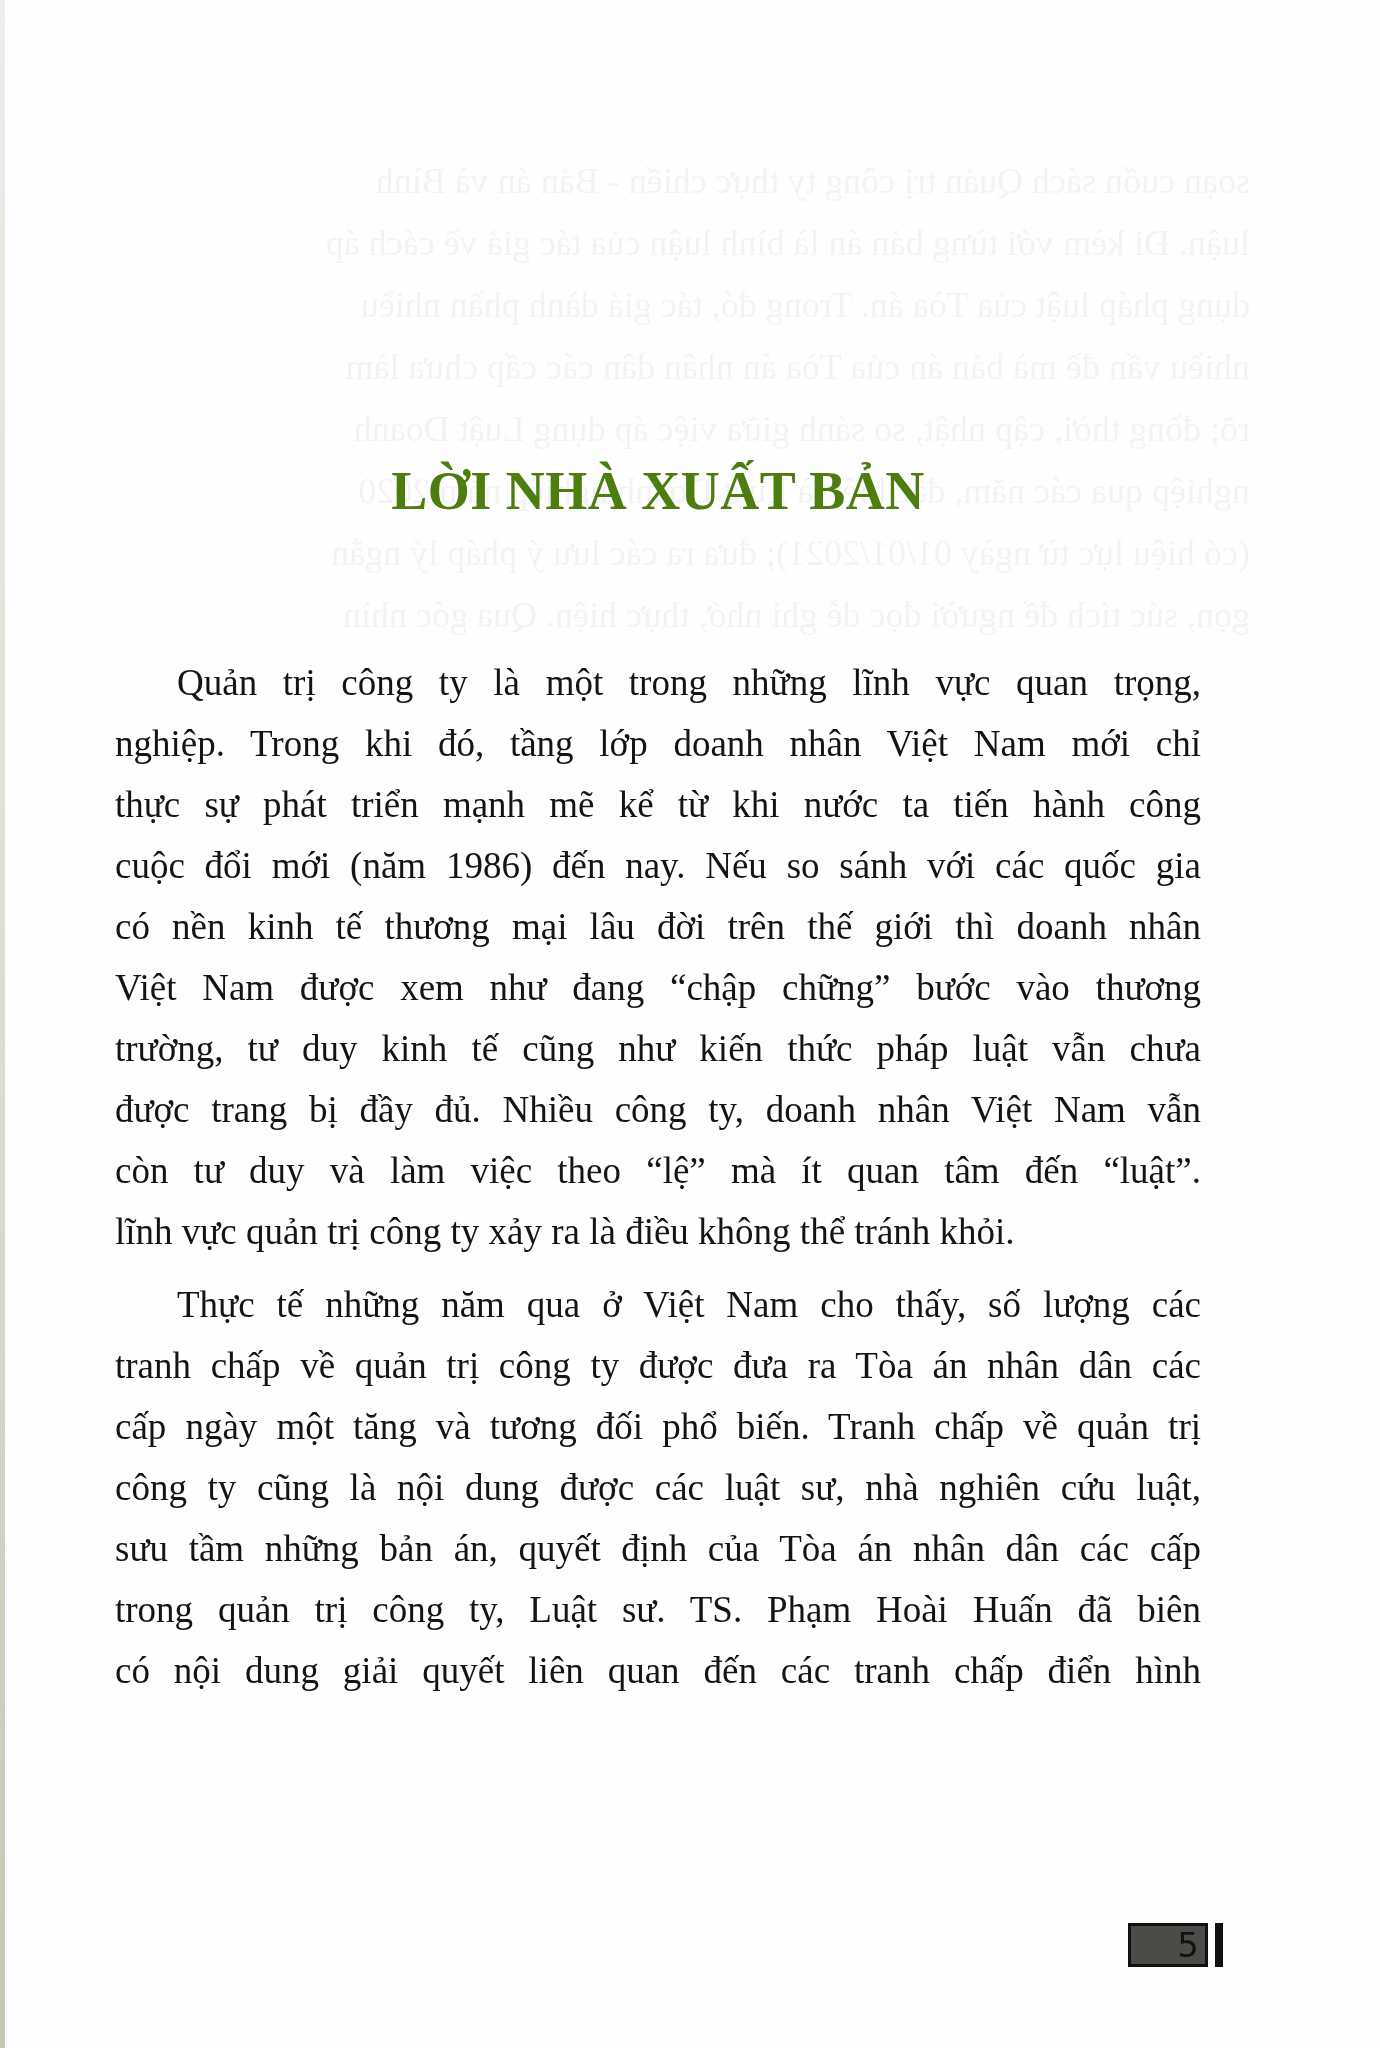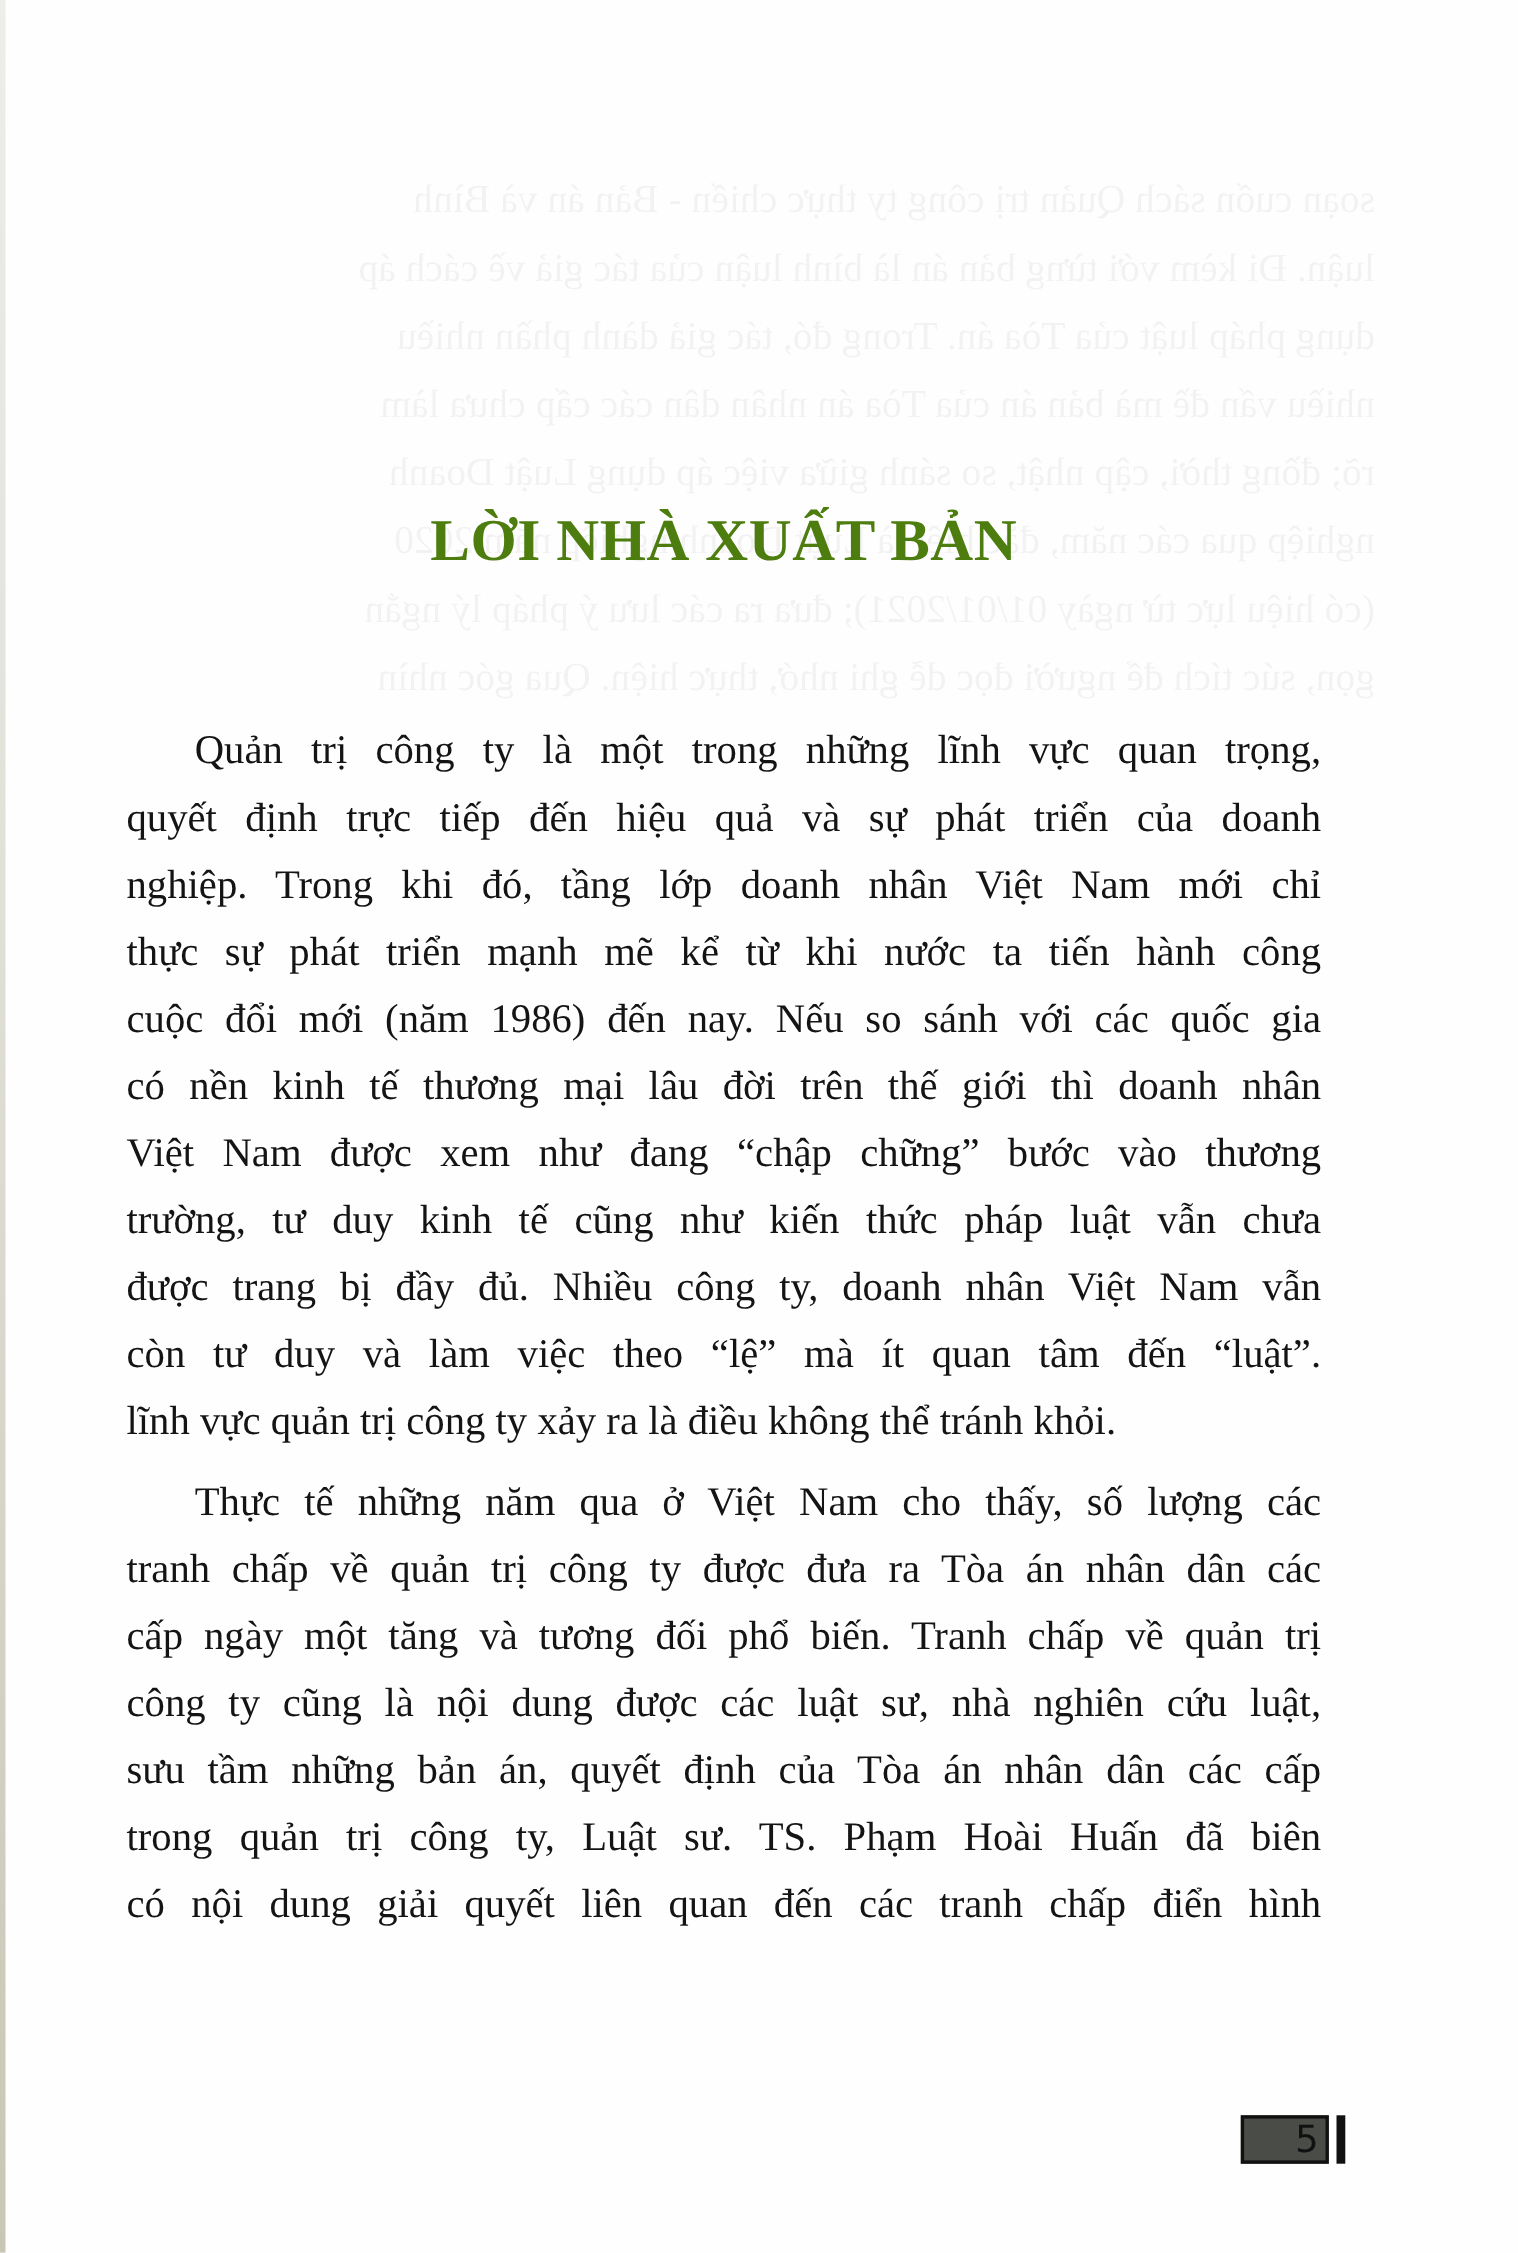--- a/index.html
+++ b/index.html
@@ -63,21 +63,20 @@
   <div>nghiệp qua các năm, đặc biệt là Luật Doanh nghiệp năm 2020</div>
   <div>(có hiệu lực từ ngày 01/01/2021); đưa ra các lưu ý pháp lý ngắn</div>
   <div>gọn, súc tích để người đọc dễ ghi nhớ, thực hiện. Qua góc nhìn</div>
 </div>
 
 <div class="title">LỜI NHÀ XUẤT BẢN</div>
 
 <div class="body-text">
   <div class="para">
     <span class="line indent">Quản trị công ty là một trong những lĩnh vực quan trọng,</span>
-    <span class="line">quyết định trực tiếp đến hiệu quả và sự phát triển của doanh</span>
     <span class="line">nghiệp. Trong khi đó, tầng lớp doanh nhân Việt Nam mới chỉ</span>
     <span class="line">thực sự phát triển mạnh mẽ kể từ khi nước ta tiến hành công</span>
     <span class="line">cuộc đổi mới (năm 1986) đến nay. Nếu so sánh với các quốc gia</span>
     <span class="line">có nền kinh tế thương mại lâu đời trên thế giới thì doanh nhân</span>
     <span class="line">Việt Nam được xem như đang “chập chững” bước vào thương</span>
     <span class="line">trường, tư duy kinh tế cũng như kiến thức pháp luật vẫn chưa</span>
     <span class="line">được trang bị đầy đủ. Nhiều công ty, doanh nhân Việt Nam vẫn</span>
     <span class="line">còn tư duy và làm việc theo “lệ” mà ít quan tâm đến “luật”.</span>
     <span class="line last">lĩnh vực quản trị công ty xảy ra là điều không thể tránh khỏi.</span>
   </div>

